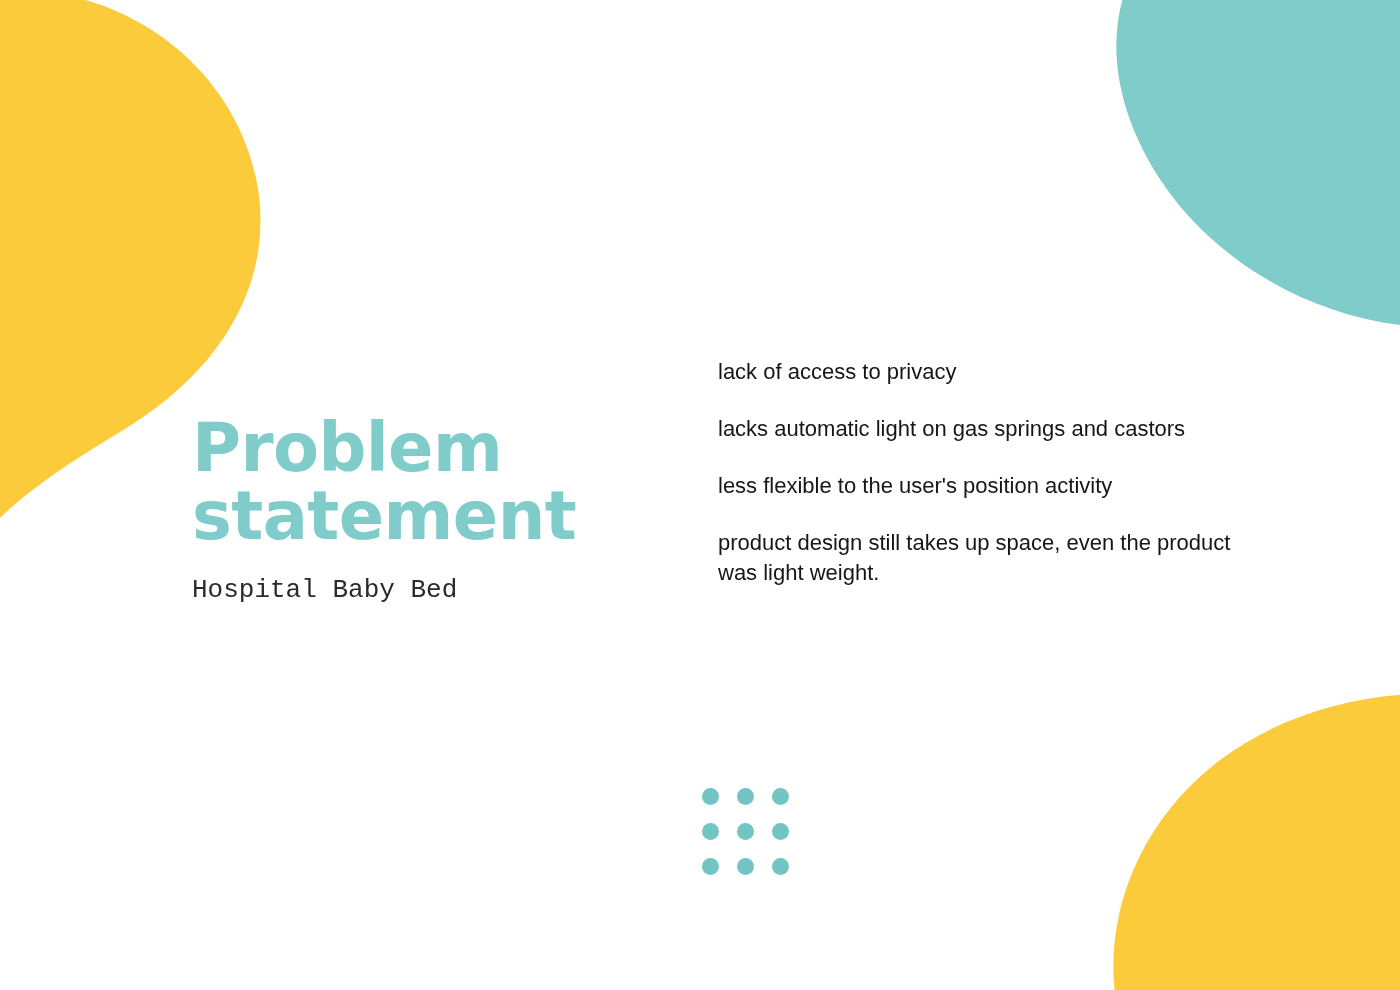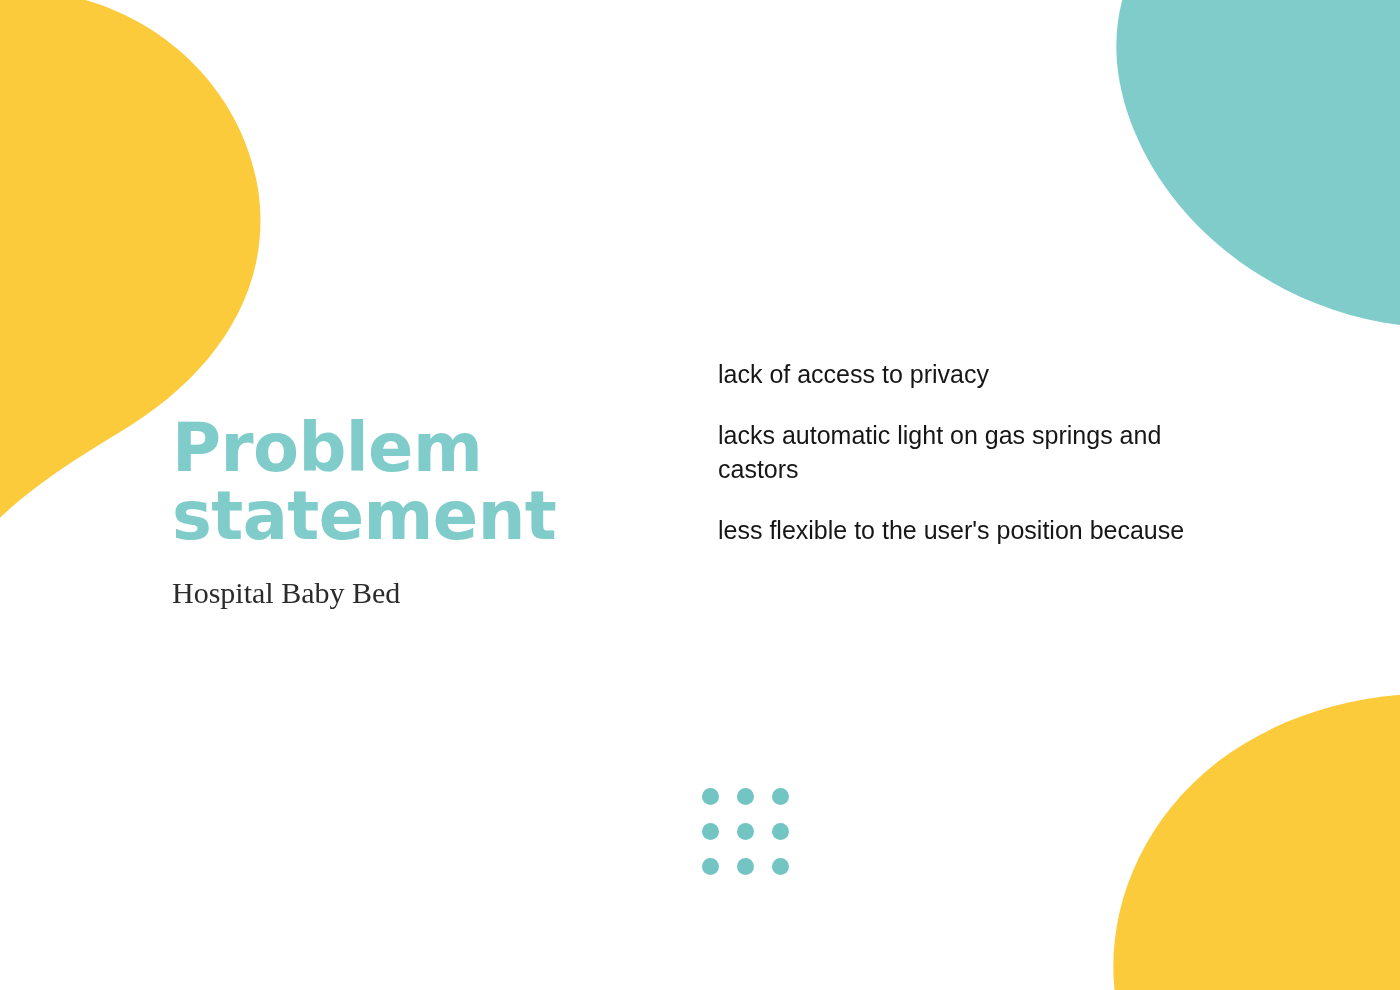--- a/index.html
+++ b/index.html
@@ -44,58 +44,58 @@
   #blob-yellow-bottomright {
     right: -110px;
     bottom: -120px;
     width: 420px;
     height: 420px;
   }
 
   
   #title-block {
     position: absolute;
-    left: 172px;
+    left: 192px;
     top: 414px;
     width: 470px;
   }
 
   #page-title {
     margin: 0;
     font-family: "DejaVu Sans", sans-serif;
     font-size: 67px;
     font-weight: 700;
     line-height: 1.02;
     letter-spacing: -0.6px;
     color: #7FCCCA;
     white-space: pre-line;
   }
 
   #page-subtitle {
     margin: 0;
     padding-top: 24px;
-    font-family: Liberation Serif, serif;
-    font-size: 30px;
+    font-family: Liberation Mono, monospace;
+    font-size: 26px;
     font-weight: 300;
     line-height: 1.2;
     color: #2b2b2b;
   }
 
   
   #body-block {
     position: absolute;
     left: 718px;
     top: 357px;
     width: 528px;
   }
 
   .body-line {
     margin: 0 0 27px 0;
     font-family: "Liberation Sans", sans-serif;
-    font-size: 25px;
+    font-size: 22px;
     font-weight: 400;
     line-height: 1.36;
     color: #161616;
   }
 
   .body-line:last-child { margin-bottom: 0; }
 
   
   #dot-grid {
     position: absolute;
@@ -140,21 +140,22 @@
 
   <div id="title-block">
     <h1 id="page-title">Problem
 statement</h1>
     <p id="page-subtitle">Hospital Baby Bed</p>
   </div>
 
   <div id="body-block">
     <p class="body-line">lack of access to privacy</p>
     <p class="body-line">lacks automatic light on gas springs and castors</p>
-    <p class="body-line">less flexible to the user's position because</p>
+    <p class="body-line">less flexible to the user's position activity</p>
+    <p class="body-line">product design still takes up space, even the product was light weight.</p>
   </div>
 
   <div id="dot-grid">
     <span class="dot"></span>
     <span class="dot"></span>
     <span class="dot"></span>
     <span class="dot"></span>
     <span class="dot"></span>
     <span class="dot"></span>
     <span class="dot"></span>

